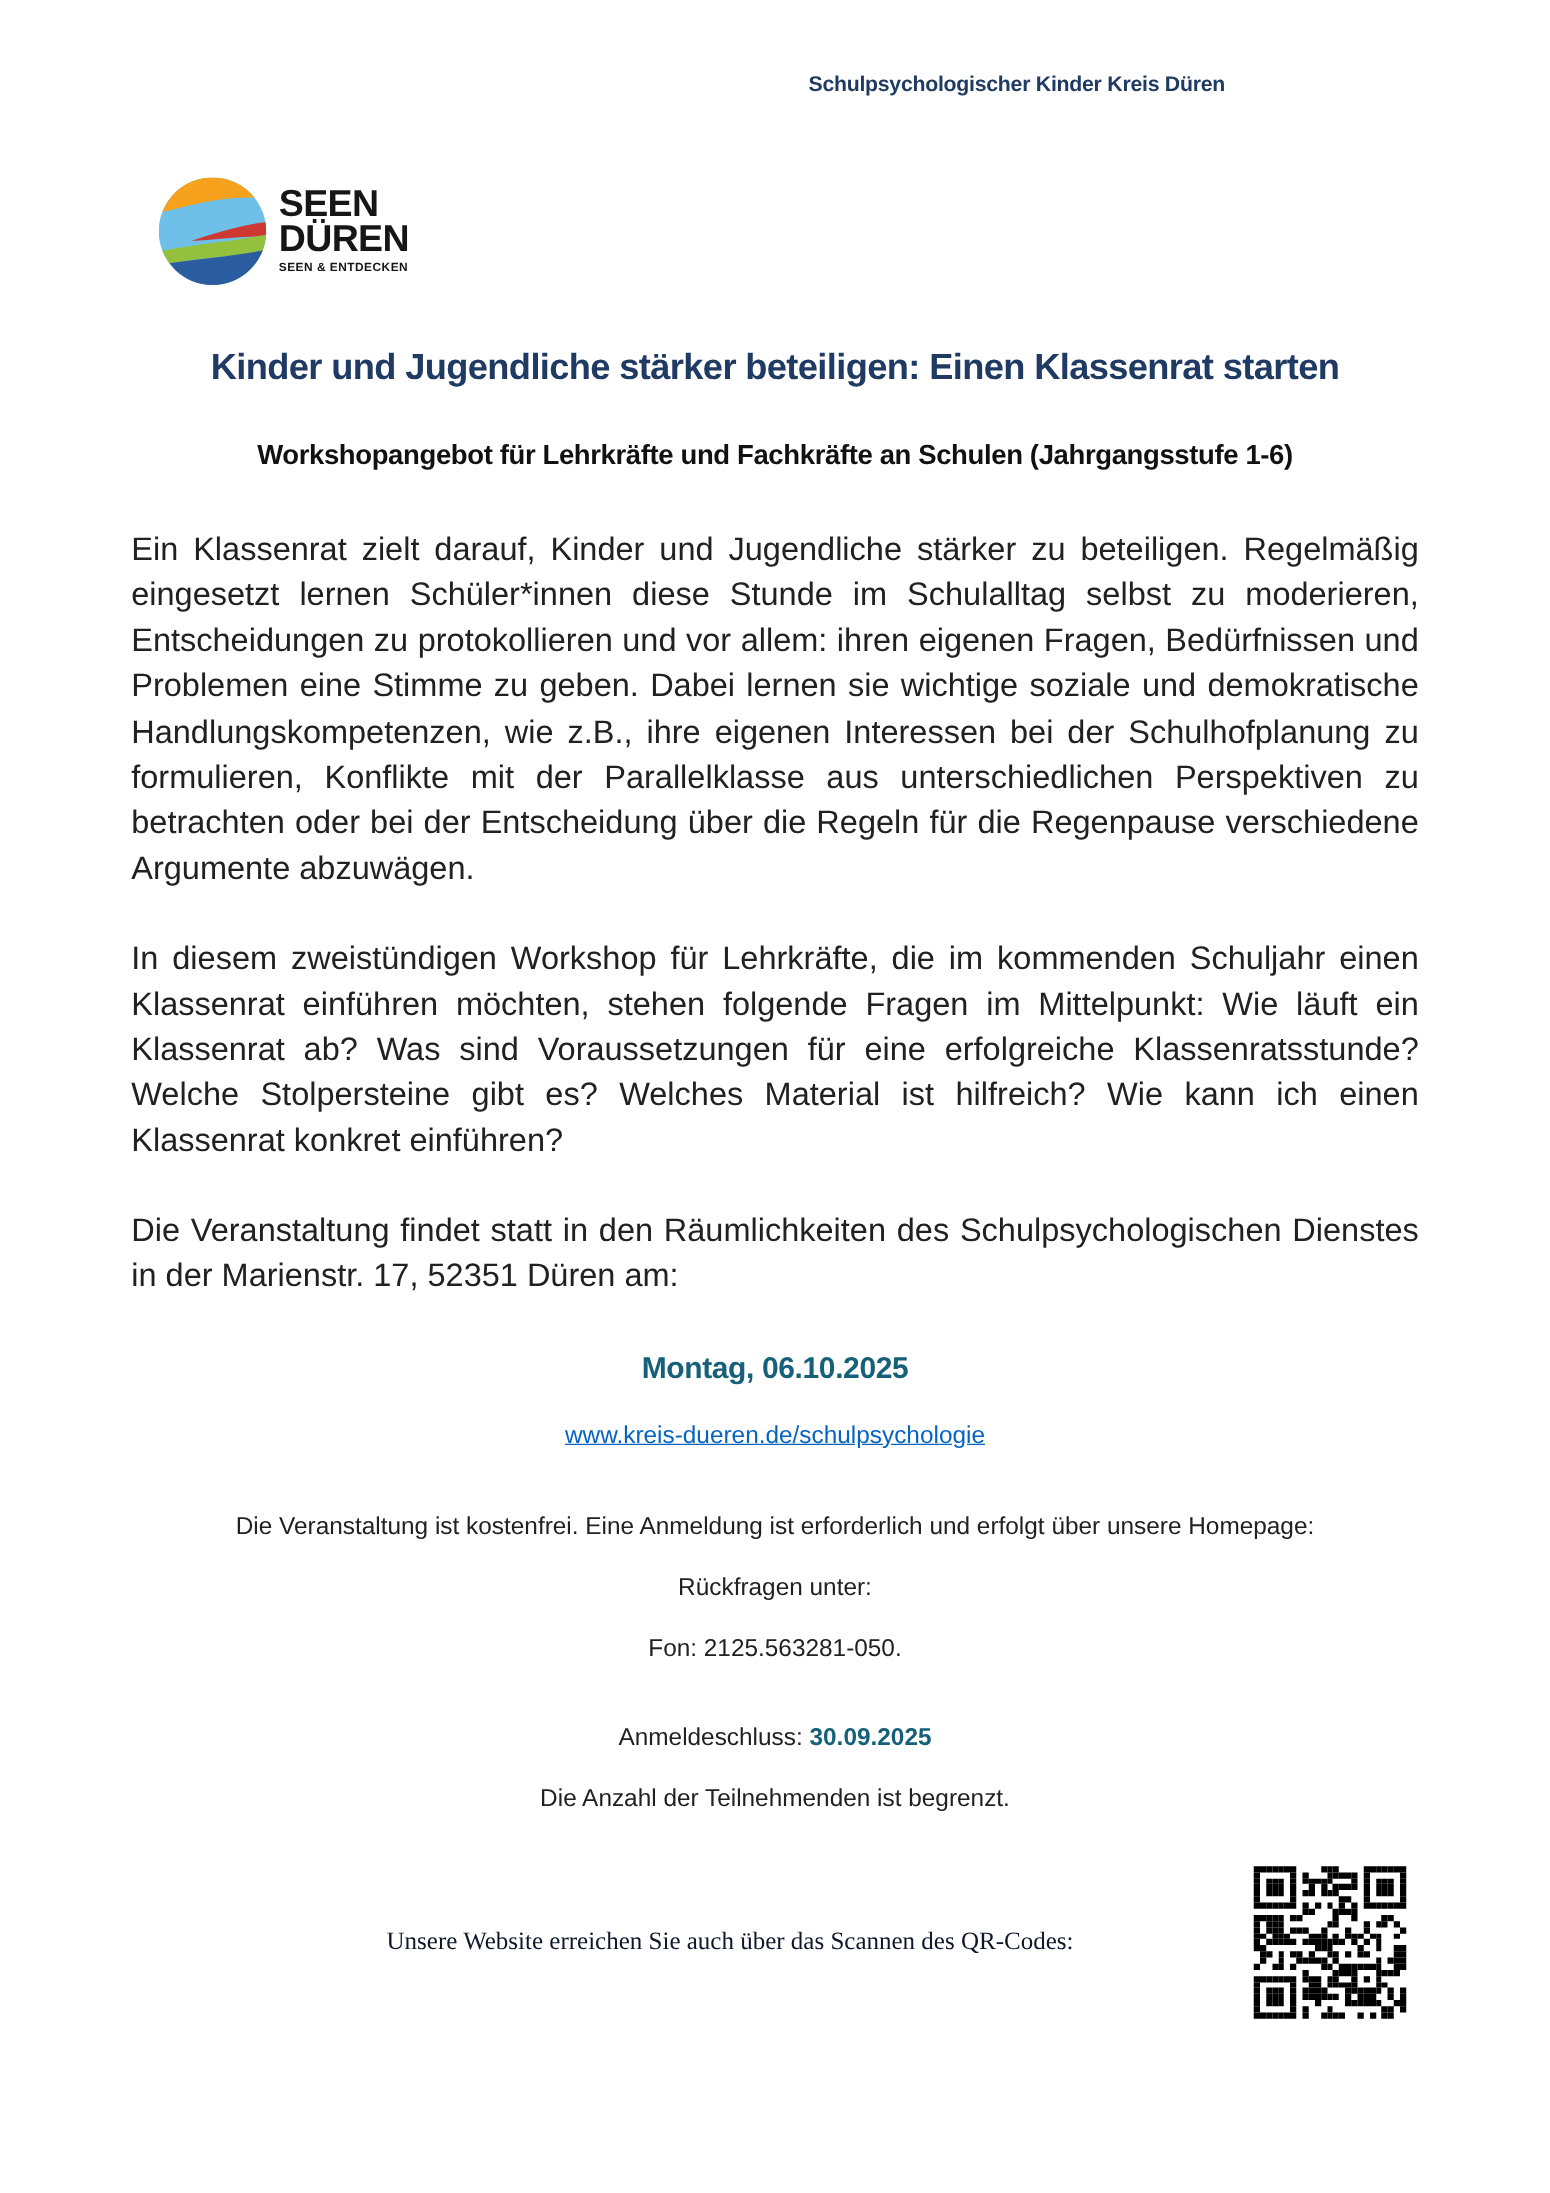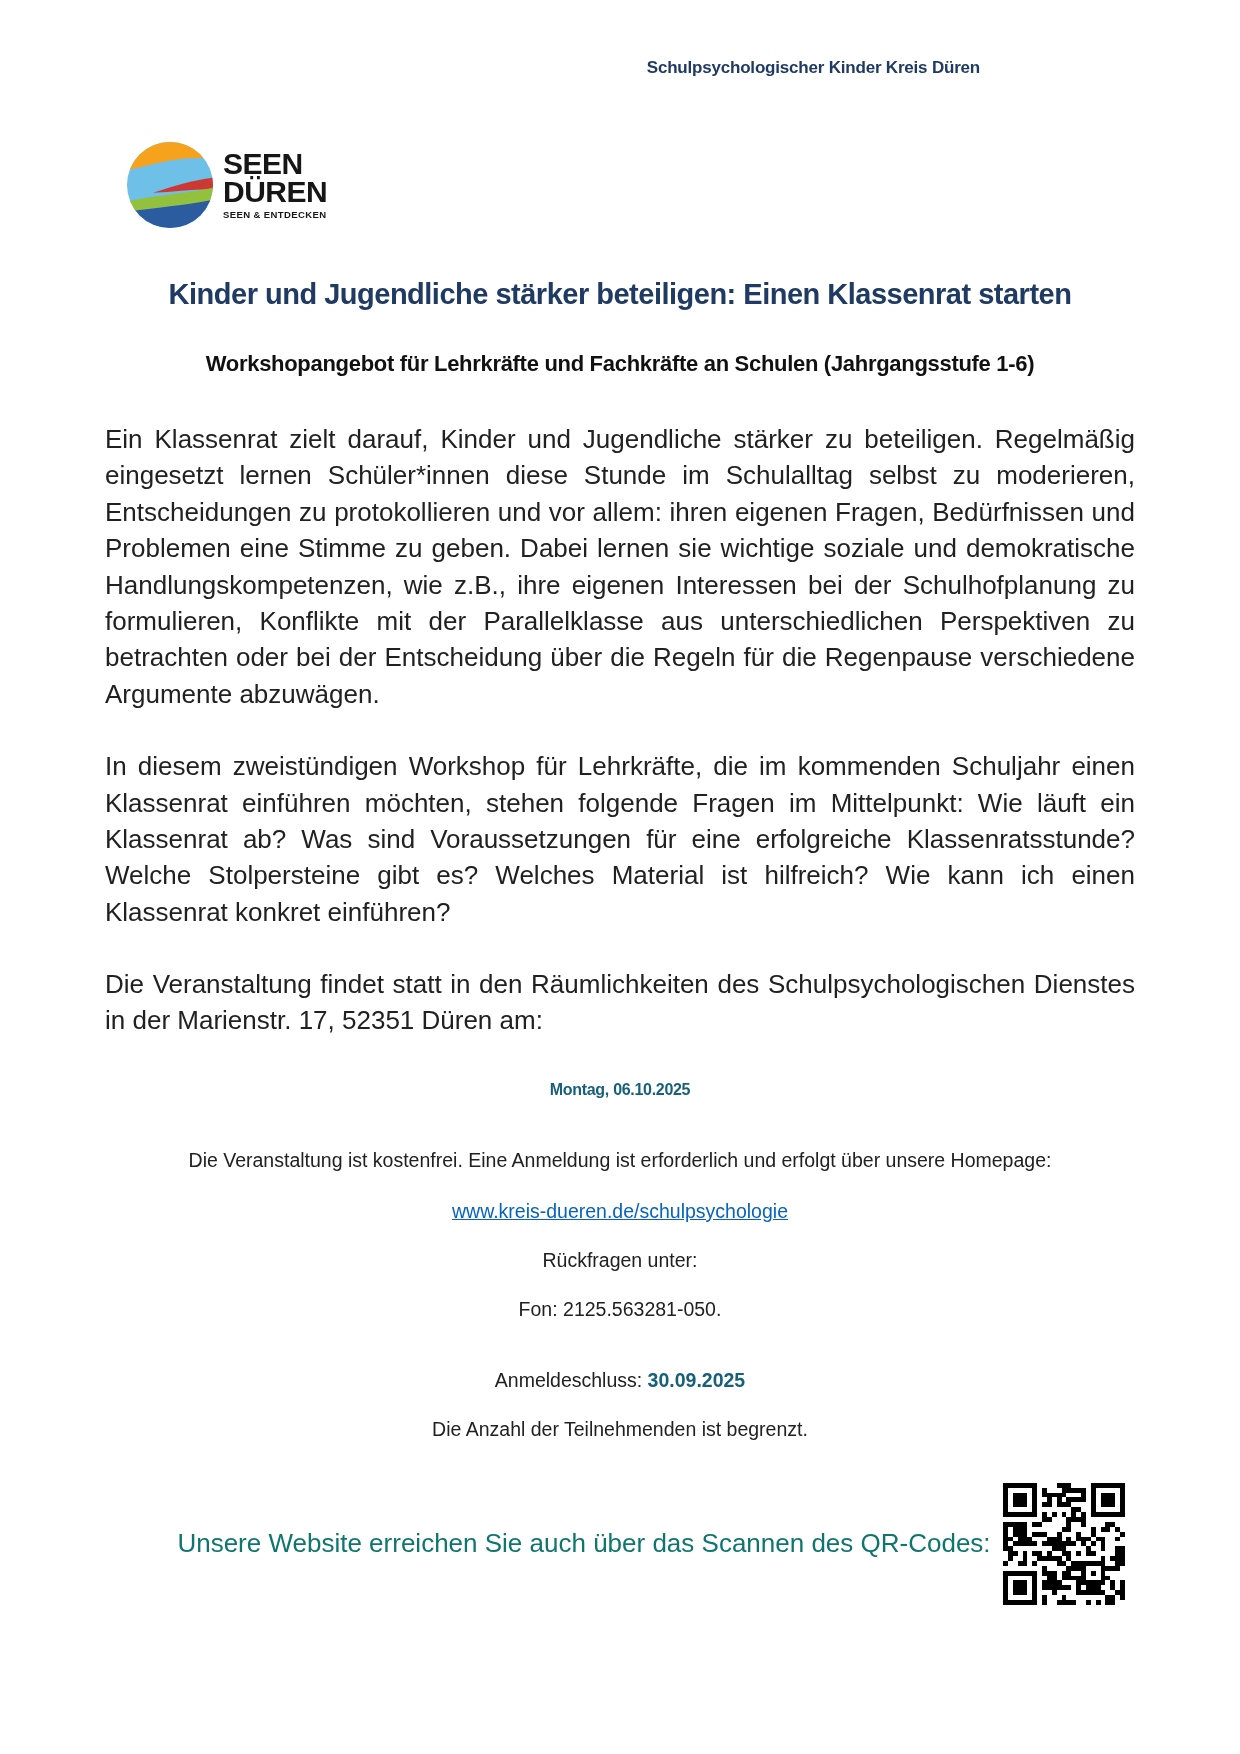--- a/index.html
+++ b/index.html
@@ -59,21 +59,21 @@
   .body-par{
     margin-top:36px;
     font-size:26px;
     line-height:1.4;
     text-align:justify;
     color:#212121;
   }
   .body-par.first{margin-top:44px;}
   .event-line{
     text-align:center;
-    font-size:16px;
+    font-size:24px;
     font-weight:bold;
     color:#16607a;
     letter-spacing:-0.3px;
   }
   .event-date{margin-top:42px;}
   .event-time{margin-top:24px;}
   .center-line{
     text-align:center;
     font-size:19.5px;
     color:#212121;
@@ -93,23 +93,24 @@
   }
   .limited-line{margin-top:26px;}
   .qr-row{
     margin-top:42px;
     display:flex;
     align-items:center;
   }
   .qr-caption{
     flex:1 1 auto;
     text-align:center;
-    font-size:26px;
-    color:#0f766e;
+    font-size:20px;
+    color:#0f172a;
     padding-left:60px;
+    font-family:Liberation Serif, serif;
   }
   .qr-box{
     flex:0 0 auto;
     width:122px;height:122px;
     margin-right:10px;
     display:grid;
     grid-template-columns:repeat(25,1fr);
     grid-template-rows:repeat(25,1fr);
     background:#ffffff;
   }
@@ -150,26 +151,26 @@
 
   <div class="body-par first">Ein Klassenrat zielt darauf, Kinder und Jugendliche stärker zu beteiligen. Regelmäßig eingesetzt lernen Schüler*innen diese Stunde im Schulalltag selbst zu moderieren, Entscheidungen zu protokollieren und vor allem: ihren eigenen Fragen, Bedürfnissen und Problemen eine Stimme zu geben. Dabei lernen sie wichtige soziale und demokratische Handlungskompetenzen, wie z.B., ihre eigenen Interessen bei der Schulhofplanung zu formulieren, Konflikte mit der Parallelklasse aus unterschiedlichen Perspektiven zu betrachten oder bei der Entscheidung über die Regeln für die Regenpause verschiedene Argumente abzuwägen.</div>
 
   <div class="body-par">In diesem zweistündigen Workshop für Lehrkräfte, die im kommenden Schuljahr einen Klassenrat einführen möchten, stehen folgende Fragen im Mittelpunkt: Wie läuft ein Klassenrat ab? Was sind Voraussetzungen für eine erfolgreiche Klassenratsstunde? Welche Stolpersteine gibt es? Welches Material ist hilfreich? Wie kann ich einen Klassenrat konkret einführen?</div>
 
   <div class="body-par">Die Veranstaltung findet statt in den Räumlichkeiten des Schulpsychologischen Dienstes in der Marienstr. 17, 52351 Düren am:</div>
 
   <div class="event-line event-date">Montag, 06.10.2025</div>
 
 
-  <div class="center-line info-line">Die Veranstaltung ist kostenfrei. Eine Anmeldung ist erforderlich und erfolgt über unsere Homepage:</div>
-
   <div class="center-line link-line">
     <a href="#">www.kreis-dueren.de/schulpsychologie</a>
   </div>
 
+  <div class="center-line info-line">Die Veranstaltung ist kostenfrei. Eine Anmeldung ist erforderlich und erfolgt über unsere Homepage:</div>
+
   <div class="center-line questions-line">Rückfragen unter:</div>
 
   <div class="center-line phone-line">Fon: 2125.563281-050.</div>
 
   <div class="center-line deadline-line">
     <span>Anmeldeschluss: </span><span class="deadline-date">30.09.2025</span>
   </div>
 
   <div class="center-line limited-line">Die Anzahl der Teilnehmenden ist begrenzt.</div>
 

